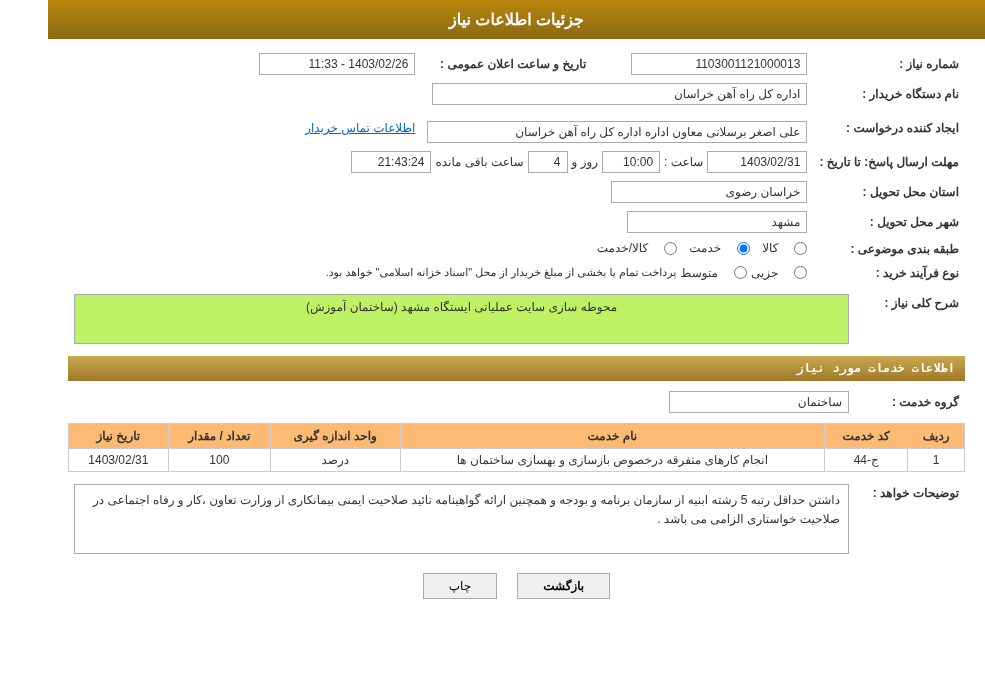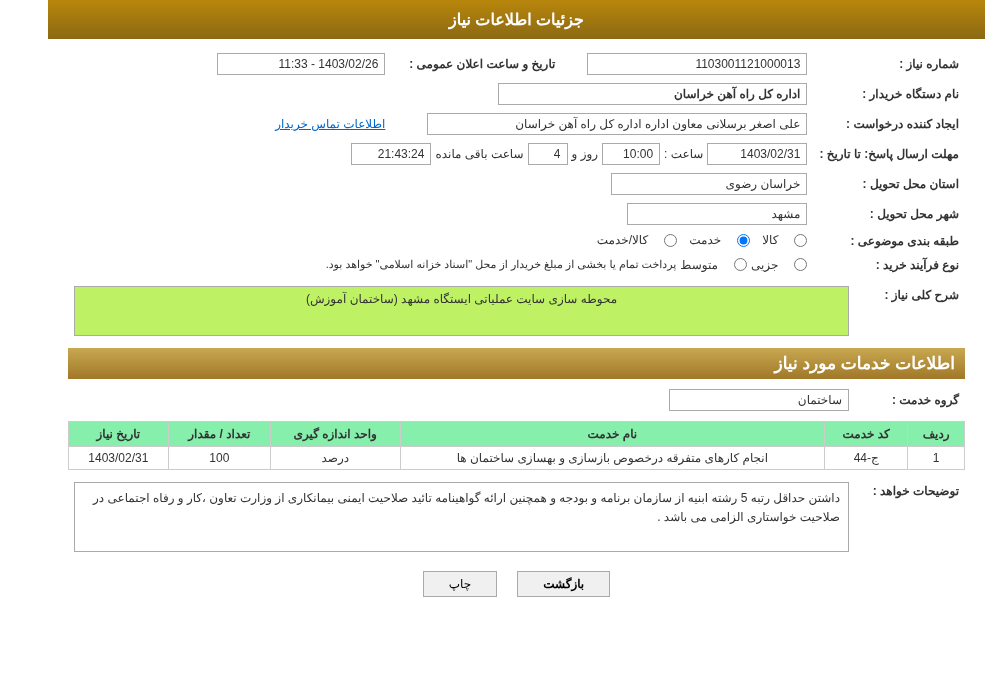--- a/index.html
+++ b/index.html
@@ -48,24 +48,24 @@
       text-align: right;
     }
     .input-box {
       border: 1px solid #aaa;
       background: #fff;
       padding: 3px 6px;
       min-height: 22px;
       display: inline-block;
     }
     .input-wide {
-      width: 220px;
+      width: 176px;
     }
     .input-medium {
-      width: 168px;
+      width: 156px;
     }
     .input-small {
       width: 100px;
     }
     .link-text {
       color: #0066cc;
       text-decoration: underline;
       cursor: pointer;
       margin-top: 41px;
     }
@@ -76,31 +76,32 @@
     }
     .radio-item {
       display: flex;
       align-items: center;
       gap: 16px;
     }
     .section-subtitle {
       background: linear-gradient(to bottom, #c8a850, #a07828);
       color: white;
       padding: 5px 10px;
-      font-size: 17px;
+      font-size: 12px;
       font-weight: bold;
       margin: 8px 0 6px 0;
+      font-family: Liberation Mono, monospace;
     }
     .data-table {
       width: 100%;
       border-collapse: collapse;
       margin: 6px 0;
     }
     .data-table th {
-      background: #86efac;
+      background: #fdba74;
       border: 1px solid #ccc;
       padding: 5px 8px;
       text-align: center;
       font-weight: bold;
     }
     .data-table td {
       border: 1px solid #ccc;
       padding: 4px 8px;
       text-align: center;
     }
@@ -175,28 +176,28 @@
           <td style="width:20px;"></td>
           <td class="label-cell" style="width:170px;">تاریخ و ساعت اعلان عمومی :</td>
           <td class="value-cell">
             <div class="input-box input-medium">1403/02/26 - 11:33</div>
           </td>
         </tr>
 
         <tr>
           <td class="label-cell">نام دستگاه خریدار :</td>
           <td class="value-cell" colspan="4">
-            <div class="input-box" style="width:309px;font-weight:bold;">اداره کل راه آهن خراسان</div>
+            <div class="input-box" style="width:375px;">اداره کل راه آهن خراسان</div>
           </td>
         </tr>
 
         <tr>
           <td class="label-cell">ایجاد کننده درخواست :</td>
           <td class="value-cell" colspan="3">
-            <div class="input-box" style="width:380px;">علی اصغر برسلانی معاون اداره اداره کل راه آهن خراسان</div>
+            <div class="input-box" style="width:380px;margin-top:8px;">علی اصغر برسلانی معاون اداره اداره کل راه آهن خراسان</div>
           </td>
           <td>
             <span class="link-text">اطلاعات تماس خریدار</span>
           </td>
         </tr>
 
         <tr>
           <td class="label-cell">مهلت ارسال پاسخ: تا تاریخ :</td>
           <td class="value-cell" colspan="4">
             <div class="row-inline">

